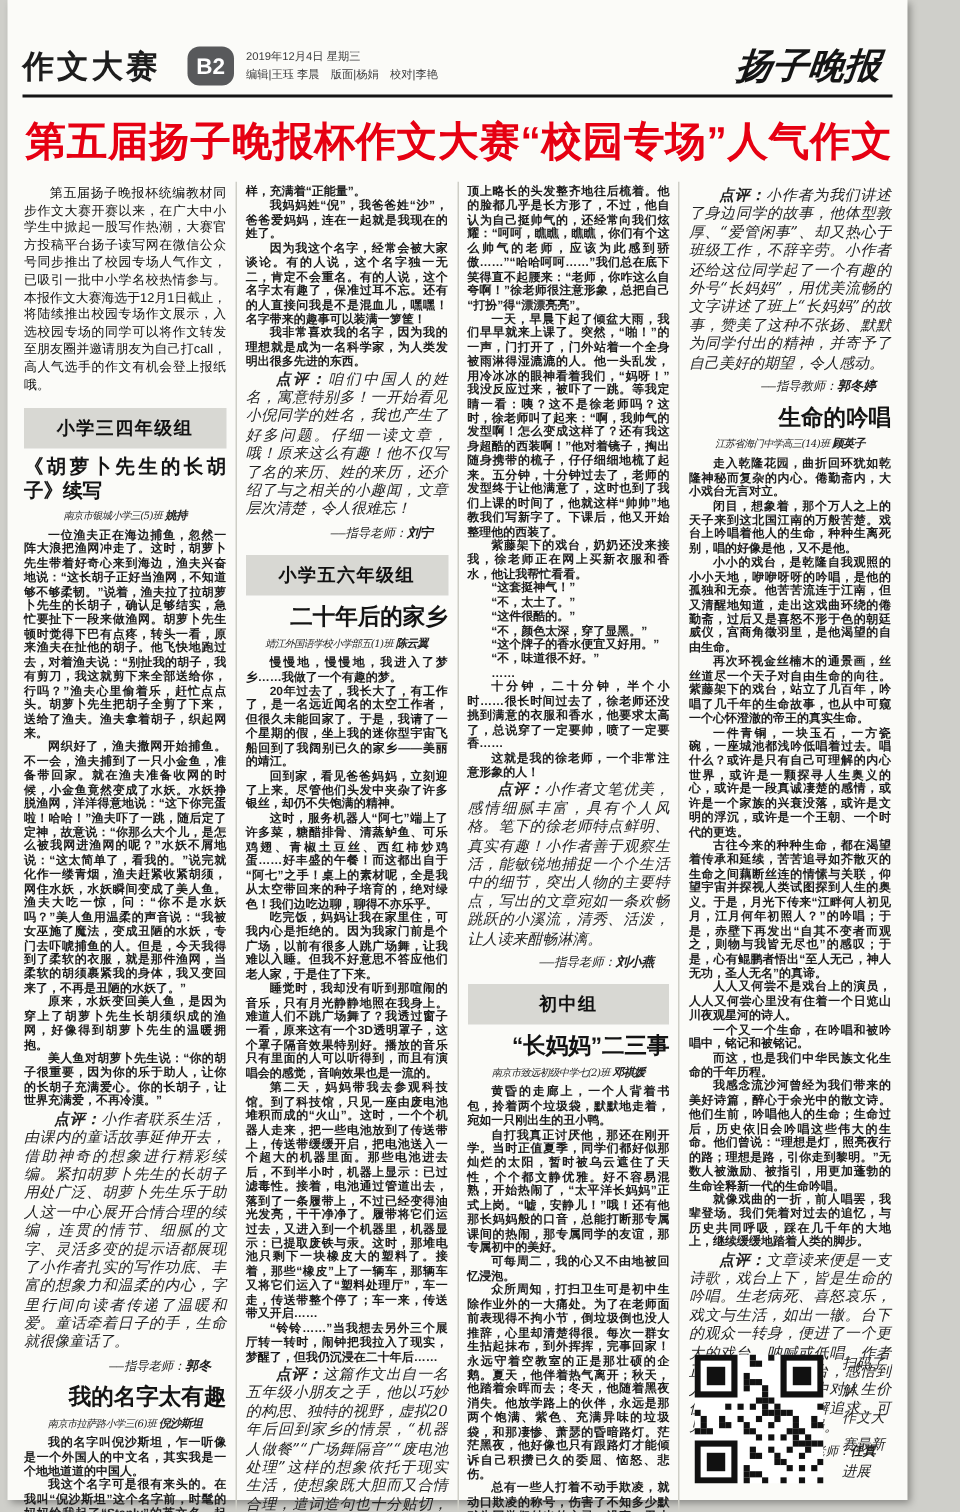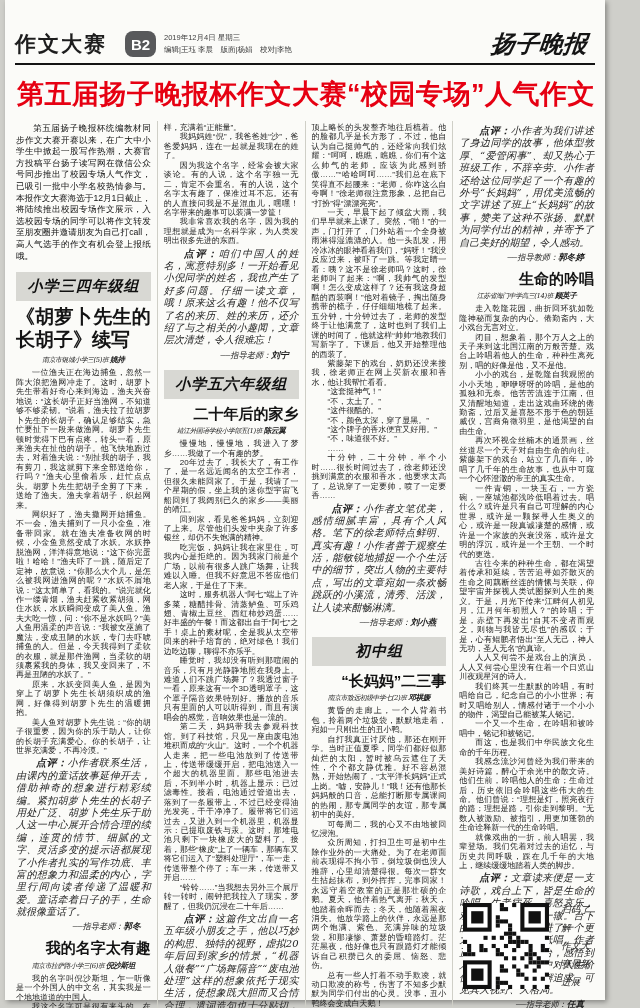--- a/index.html
+++ b/index.html
@@ -20,31 +20,31 @@
   .banner h1{margin:0;text-align:right;font-size:27px;font-weight:900;color:var(--banner_red,#e60012);
     letter-spacing:.5px;white-space:nowrap;}
   
   .cols{display:flex;height:888px;overflow:hidden;margin-top:2px;}
   .col{flex:1 1 0;min-width:0;overflow:hidden;padding:2px 6px 0 6px;}
   .col + .col{border-left:1px solid #cfcfc7;}
   .col:first-child{padding-left:1px;}
   .col:last-child{padding-right:1px;position:relative;}
   p{margin:0;}
   .intro{font-size:8.6px;line-height:1.35;text-align:justify;text-indent:2em;color:#101010;margin-bottom:10px;}
-  .body-p{font-size:8px;line-height:1.18;text-align:justify;text-indent:2em;color:#1c1c1c;}
+  .body-p{font-size:8px;line-height:1.18;text-align:justify;text-indent:2em;color:#1c1c1c;font-weight:bold;}
   .body-p.cont{text-indent:0;}
   .comment{font-size:10px;line-height:1.24;text-align:justify;text-indent:2em;
     font-family:"DejaVu Serif",serif;font-style:italic;color:#232323;margin-top:2px;}
   .comment .clabel{font-weight:bold;}
   .teacher{font-size:8.2px;text-align:right;padding-right:10px;font-family:Liberation Mono, monospace;
     font-style:italic;margin:3px 0 6px;color:#1c1c1c;}
   .teacher b{font-size:8.6px;}
-  .groupbox{background:var(--box_gray,#d8d8d3);text-align:center;font-weight:bold;font-size:15px;
-    padding:5px 0;margin:8px 0 4px;letter-spacing:1px;color:#101010;font-style:italic;}
-  .art-title{margin:2px 0 4px;font-size:19px;line-height:1.22;font-weight:bold;color:#141414;text-align:justify;}
+  .groupbox{background:var(--box_gray,#d8d8d3);text-align:center;font-weight:bold;font-size:12px;
+    padding:5px 0;margin:8px 0 4px;letter-spacing:1px;color:#101010;}
+  .art-title{margin:2px 0 4px;font-size:13px;line-height:1.22;font-weight:bold;color:#141414;text-align:justify;}
   .art-title.c{text-align:right;}
   .art-title.md{font-size:15px;margin:6px 0 3px;}
   .byline{font-size:6.8px;letter-spacing:-.4px;text-align:center;font-family:"DejaVu Serif",serif;font-style:italic;
     color:#222;margin-bottom:3px;white-space:nowrap;overflow:hidden;}
   .byline .bname{font-size:7.6px;margin-top:44px;}
   
   .qr-block{position:absolute;left:10px;right:2px;bottom:18px;display:flex;align-items:center;gap:12px;}
   .qr-code{flex:0 0 auto;display:block;}
   .qr-caption{font-family:"DejaVu Serif",serif;font-style:italic;font-size:9.5px;line-height:1.9;color:#1e1e1e;}
 </style>
@@ -89,22 +89,22 @@
         <p class="body-p">因为我这个名字，经常会被大家谈论。有的人说，这个名字独一无二，肯定不会重名。有的人说，这个名字太有趣了，保准过耳不忘。还有的人直接问我是不是混血儿，嘿嘿！名字带来的趣事可以装满一箩筐！</p>
         <p class="body-p">我非常喜欢我的名字，因为我的理想就是成为一名科学家，为人类发明出很多先进的东西。</p>
         <p class="comment"><b class="clabel">点评：</b>咱们中国人的姓名，寓意特别多！一开始看见小倪同学的姓名，我也产生了好多问题。仔细一读文章，哦！原来这么有趣！他不仅写了名的来历、姓的来历，还介绍了与之相关的小趣闻，文章层次清楚，令人很难忘！</p>
         <div class="teacher">——指导老师：<b class="tname">刘宁</b></div>
         <div class="groupbox">小学五六年级组</div>
         <h2 class="art-title c md">二十年后的家乡</h2>
         <div class="byline"><span class="school">靖江外国语学校小学部五(1)班</span>&nbsp;<b class="bname">陈云翼</b></div>
         <p class="body-p">慢慢地，慢慢地，我进入了梦乡……我做了一个有趣的梦。</p>
         <p class="body-p">20年过去了，我长大了，有工作了，是一名远近闻名的太空工作者，但很久未能回家了。于是，我请了一个星期的假，坐上我的迷你型宇宙飞船回到了我阔别已久的家乡——美丽的靖江。</p>
         <p class="body-p">回到家，看见爸爸妈妈，立刻迎了上来。尽管他们头发中夹杂了许多银丝，却仍不失饱满的精神。</p>
+        <p class="body-p">这时，服务机器人“阿七”端上了许多菜，糖醋排骨、清蒸鲈鱼、可乐鸡翅、青椒土豆丝、西红柿炒鸡蛋……好丰盛的午餐！而这都出自于“阿七”之手！桌上的素材呢，全是我从太空带回来的种子培育的，绝对绿色！我们边吃边聊，聊得不亦乐乎。</p>
         <p class="body-p">吃完饭，妈妈让我在家里住，可我内心是拒绝的。因为我家门前是个广场，以前有很多人跳广场舞，让我难以入睡。但我不好意思不答应他们老人家，于是住了下来。</p>
-        <p class="body-p">这时，服务机器人“阿七”端上了许多菜，糖醋排骨、清蒸鲈鱼、可乐鸡翅、青椒土豆丝、西红柿炒鸡蛋……好丰盛的午餐！而这都出自于“阿七”之手！桌上的素材呢，全是我从太空带回来的种子培育的，绝对绿色！我们边吃边聊，聊得不亦乐乎。</p>
         <p class="body-p">睡觉时，我却没有听到那喧闹的音乐，只有月光静静地照在我身上。难道人们不跳广场舞了？我透过窗子一看，原来这有一个3D透明罩子，这个罩子隔音效果特别好。播放的音乐只有里面的人可以听得到，而且有演唱会的感觉，音响效果也是一流的。</p>
         <p class="body-p">第二天，妈妈带我去参观科技馆。到了科技馆，只见一座由废电池堆积而成的“火山”。这时，一个个机器人走来，把一些电池放到了传送带上，传送带缓缓开启，把电池送入一个超大的机器里面。那些电池进去后，不到半小时，机器上显示：已过滤毒性。接着，电池通过管道出去，落到了一条履带上，不过已经变得油光发亮，干干净净了。履带将它们运过去，又进入到一个机器里，机器显示：已提取废铁与汞。这时，那堆电池只剩下一块橡皮大的塑料了。接着，那些“橡皮”上了一辆车，那辆车又将它们运入了“塑料处理厅”，车一走，传送带整个停了；车一来，传送带又开启……</p>
         <p class="body-p">“铃铃……”当我想去另外三个展厅转一转时，闹钟把我拉入了现实，梦醒了，但我仍沉浸在二十年后……</p>
         <p class="comment"><b class="clabel">点评：</b>这篇作文出自一名五年级小朋友之手，他以巧妙的构思、独特的视野，虚拟20年后回到家乡的情景，“机器人做餐”“广场舞隔音”“废电池处理”这样的想象依托于现实生活，使想象既大胆而又合情合理，遣词造句也十分贴切，实为一篇佳作。</p>
         <div class="teacher">——指导老师：<b class="tname">商永洁</b></div>
         <h2 class="art-title c md">“漫画”徐老师</h2>
         <div class="byline"><span class="school">南京市拉小方兴分校五(3)班</span>&nbsp;<b class="bname">徐婉露</b></div>
         <p class="body-p">教我写毛笔字的徐老师有着一个“帅气”的发型，两边的头发短短的，头</p>
       </section>
     <section class="col">
@@ -112,20 +112,21 @@
         <p class="body-p">一天，早晨下起了倾盆大雨，我们早早就来上课了。突然，“啪！”的一声，门打开了，门外站着一个全身被雨淋得湿漉漉的人。他一头乱发，用冷冰冰的眼神看着我们，“妈呀！”我没反应过来，被吓了一跳。等我定睛一看：咦？这不是徐老师吗？这时，徐老师叫了起来：“啊，我帅气的发型啊！怎么变成这样了？还有我这身超酷的西装啊！”他对着镜子，掏出随身携带的梳子，仔仔细细地梳了起来。五分钟，十分钟过去了，老师的发型终于让他满意了，这时也到了我们上课的时间了，他就这样“帅帅”地教我们写新字了。下课后，他又开始整理他的西装了。</p>
         <p class="body-p">紫藤架下的戏台，奶奶还没来接我，徐老师正在网上买新衣服和香水，他让我帮忙看看。</p>
         <p class="body-p">“这套挺神气！”</p>
         <p class="body-p">“不，太土了。”</p>
         <p class="body-p">“这件很酷的。”</p>
         <p class="body-p">“不，颜色太深，穿了显黑。”</p>
         <p class="body-p">“这个牌子的香水便宜又好用。”</p>
         <p class="body-p">“不，味道很不好。”</p>
         <p class="body-p">……</p>
         <p class="body-p">十分钟，二十分钟，半个小时……很长时间过去了，徐老师还没挑到满意的衣服和香水，他要求太高了，总说穿了一定要帅，喷了一定要香……</p>
+        <p class="body-p">这就是我的徐老师，一个非常注意形象的人！</p>
         <p class="comment"><b class="clabel">点评：</b>小作者文笔优美，感情细腻丰富，具有个人风格。笔下的徐老师特点鲜明、真实有趣！小作者善于观察生活，能敏锐地捕捉一个个生活中的细节，突出人物的主要特点，写出的文章宛如一条欢畅跳跃的小溪流，清秀、活泼，让人读来酣畅淋漓。</p>
         <div class="teacher">——指导老师：<b class="tname">刘小燕</b></div>
         <div class="groupbox">初中组</div>
         <h2 class="art-title c md">“长妈妈”二三事</h2>
         <div class="byline"><span class="school">南京市致远初级中学七(2)班</span>&nbsp;<b class="bname">邓祺媛</b></div>
         <p class="body-p">黄昏的走廊上，一个人背着书包，拎着两个垃圾袋，默默地走着，宛如一只刚出生的丑小鸭。</p>
         <p class="body-p">自打我真正讨厌他，那还在刚开学。当时正值夏季，同学们都好似那灿烂的太阳，暂时被乌云遮住了天性，个个都文静优雅。好不容易混熟，开始热闹了，“太平洋长妈妈”正式上岗。“嘘，安静儿！”哦！还有他那长妈妈般的口音，总能打断那专属课间的热闹，那专属同学的友谊，那专属初中的美好。</p>
         <p class="body-p">可每周二，我的心又不由地被回忆浸泡。</p>
         <p class="body-p">众所周知，打扫卫生可是初中生除作业外的一大痛处。为了在老师面前表现得不拘小节，倒垃圾倒也没人推辞，心里却清楚得很。每次一群女生拈起抹布，到外挥挥，完事回家！永远守着空教室的正是那壮硕的企鹅。夏天，他伴着热气离开；秋天，他踏着余晖而去；冬天，他随着黑夜消失。他放学路上的伙伴，永远是那两个饱满、紫色、充满异味的垃圾袋，和那凄惨、萧瑟的昏暗路灯。茫茫黑夜，他好像也只有跟路灯才能倾诉自己积攒已久的委屈、恼怒、悲伤。</p>
         <p class="body-p">总有一些人打着不动手欺凌，就动口欺凌的称号，伤害了不知多少默默为同学们付出的心灵。没事，丑小鸭终会变成白天鹅！</p>
@@ -136,21 +137,20 @@
           <div class="teacher">——指导教师：<b class="tname">郭冬婷</b></div>
           <h2 class="art-title c md">生命的吟唱</h2>
           <div class="byline"><span class="school">江苏省海门中学高三(14)班</span>&nbsp;<b class="bname">顾英子</b></div>
           <p class="body-p">走入乾隆花园，曲折回环犹如乾隆神秘而复杂的内心。倦勤斋内，大小戏台无言对立。</p>
           <p class="body-p">闭目，想象着，那个万人之上的天子来到这北国江南的万般苦楚。戏台上吟唱着他人的生命，种种生离死别，唱的好像是他，又不是他。</p>
           <p class="body-p">小小的戏台，是乾隆自我观照的小小天地，咿咿呀呀的吟唱，是他的孤独和无奈。他苦苦流连于江南，但又清醒地知道，走出这戏曲环绕的倦勤斋，过后又是喜怒不形于色的朝廷威仪，宫商角徵羽里，是他渴望的自由生命。</p>
           <p class="body-p">再次环视金丝楠木的通景画，丝丝道尽一个天子对自由生命的向往。紫藤架下的戏台，站立了几百年，吟唱了几千年的生命故事，也从中可窥一个心怀澄澈的帝王的真实生命。</p>
           <p class="body-p">一件青铜，一块玉石，一方瓷碗，一座城池都浅吟低唱着过去。唱什么？或许是只有自己可理解的内心世界，或许是一颗探寻人生奥义的心，或许是一段真诚凄楚的感情，或许是一个家族的兴衰没落，或许是文明的浮沉，或许是一个王朝、一个时代的更迭。</p>
           <p class="body-p">古往今来的种种生命，都在渴望着传承和延续，苦苦追寻如芥散灭的生命之间藕断丝连的情愫与关联，仰望宇宙并探视人类试图探到人生的奥义。于是，月光下传来“江畔何人初见月，江月何年初照人？”的吟唱；于是，赤壁下再发出“自其不变者而观之，则物与我皆无尽也”的感叹；于是，心有鲲鹏者悟出“至人无己，神人无功，圣人无名”的真谛。</p>
           <p class="body-p">人人又何尝不是戏台上的演员，人人又何尝心里没有住着一个日览山川夜观星河的诗人。</p>
-          <p class="body-p">我们终其一生默默的吟唱，有时唱给自己，纪念自己的小小世界；有时又唱给别人，情感付诸于一个小小的物件，渴望自己能被某人铭记。</p>
           <p class="body-p">一个又一个生命，在吟唱和被吟唱中，铭记和被铭记。</p>
           <p class="body-p">而这，也是我们中华民族文化生命的千年历程。</p>
           <p class="body-p">我感念流沙河曾经为我们带来的美好诗篇，醉心于余光中的散文诗。他们生前，吟唱他人的生命；生命过后，历史依旧会吟唱这些伟大的生命。他们曾说：“理想是灯，照亮夜行的路；理想是路，引你走到黎明。”无数人被激励、被指引，用更加蓬勃的生命诠释新一代的生命吟唱。</p>
           <p class="body-p">就像戏曲的一折，前人唱罢，我辈登场。我们凭着对过去的追忆，与历史共同呼吸，踩在几千年的大地上，继续缓缓地踏着人类的脚步。</p>
           <p class="comment"><b class="clabel">点评：</b>文章读来便是一支诗歌，戏台上下，皆是生命的吟唱。生老病死、喜怒哀乐，戏文与生活，如出一辙。台下的观众一转身，便进了一个更大的戏台，呐喊或低唱。作者正是从这方小小戏台，感悟到人类在流动的时间中对人生价值与生命意义的不懈追求，可见其大视野、大格局。</p>
           <div class="teacher">——指导老师：<b class="tname">任真</b></div>
         </div>
       <div class="qr-block">
         <svg id="qr" class="qr-code" width="86" height="86" viewBox="0 0 84 84">
             <rect x="0" y="0" width="84" height="84" fill="#fff"></rect>

